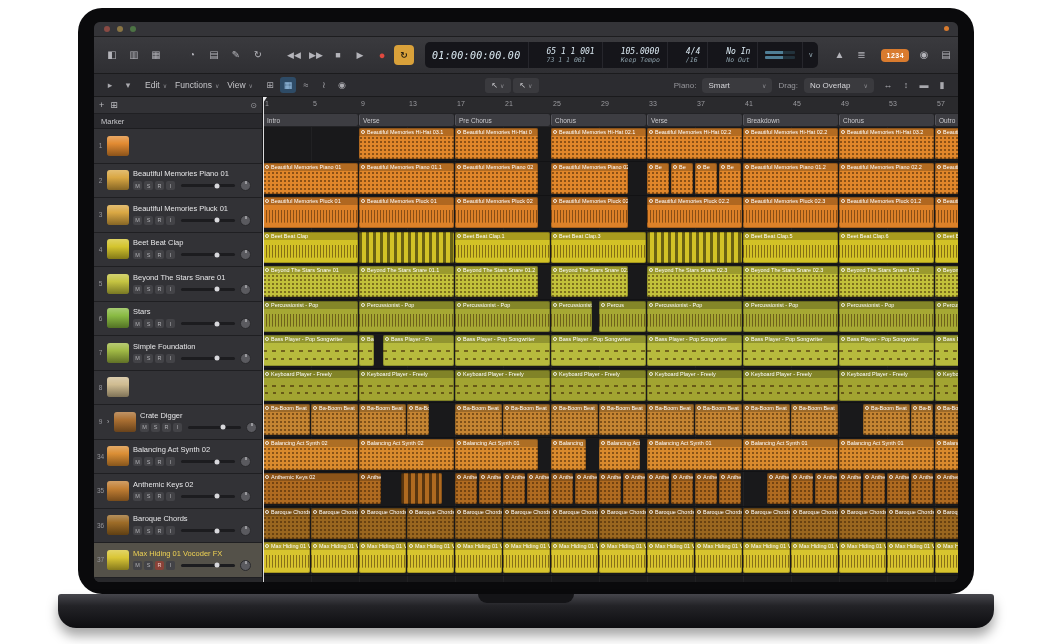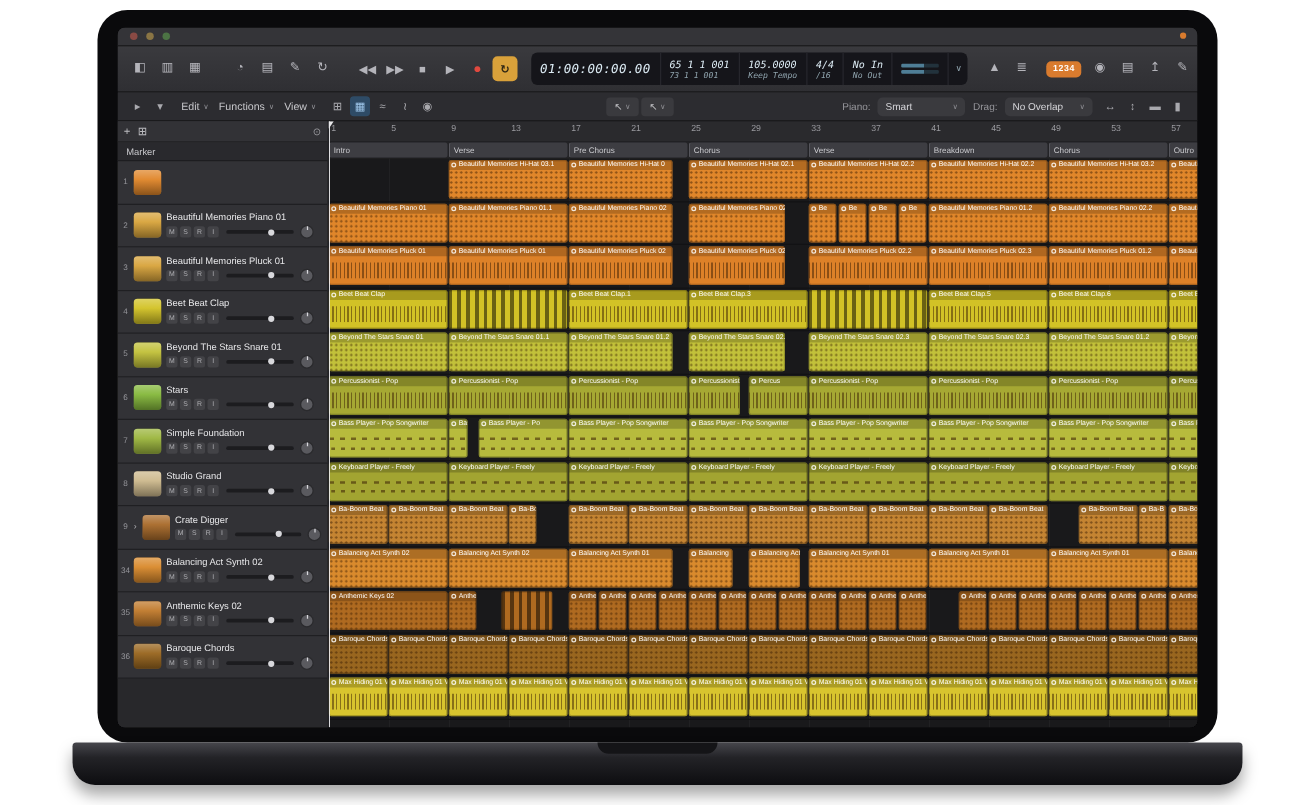--- a/index.html
+++ b/index.html
@@ -22,21 +22,21 @@
   .igrp{display:flex;align-items:center;gap:2px;}
   .tbtn{width:20px;height:20px;border-radius:4px;display:flex;align-items:center;justify-content:center;color:#b4b4ba;font-size:10px;line-height:1;}
   .tbtn.small{width:16px;height:16px;font-size:9px;}
   .transport .tbtn{font-size:9px;}
   .tbtn.rec{color:#e0493f;font-size:11px;}
   .tbtn.cyc{background:#d9a13a;color:#2b2313;font-weight:bold;}
   .sep{width:1px;height:18px;background:#222226;margin:0 3px;}
   .lcd{height:26px;background:#15151a;border-radius:5px;display:flex;align-items:stretch;color:#cfe0ea;overflow:hidden;margin:0 6px;flex:none;}
   .lsec{display:flex;flex-direction:column;justify-content:center;border-right:1px solid #26262c;padding:1px 7px;font-style:italic;}
   .lsec.time{justify-content:center;font-family:"DejaVu Sans Mono",monospace;font-size:10px;letter-spacing:0.3px;color:#dcebf4;}
-  .lsec.two span{font-family:"DejaVu Sans Mono",monospace;display:block;white-space:nowrap;}
+  .lsec.two span{font-family:"DejaVu Sans Mono",monospace;display:block;white-space:nowrap;margin-left:11px;}
   .lsec.two .top{font-size:8px;color:#dcebf4;}
   .lsec.two .bot{font-size:6.5px;color:#8fa3ad;}
   .lsec.meter{flex-direction:column;gap:2px;justify-content:center;width:30px;}
   .lsec.meter i{display:block;height:3px;border-radius:1px;background:linear-gradient(90deg,#4f7e96 0%,#4f7e96 60%,#22323c 60%);}
   .lsec.chev{border-right:none;justify-content:center;color:#8fa3ad;font-size:7px;padding:0 5px;}
   .badge{background:#d97b2e;color:#fff;font-size:7px;font-weight:bold;padding:3px 5px;border-radius:4px;letter-spacing:0.5px;}
   .spacer{flex:1;}
 
   
   .tb2{height:22px;flex:none;background:#2c2c30;border-bottom:1px solid #1a1a1c;display:flex;align-items:center;padding:0 8px;gap:6px;font-size:8.5px;color:#c6c6ca;}
@@ -338,33 +338,20 @@
                     <div class="vslider">
                       <div class="vthumb"></div>
                     </div>
                     <div class="knob"></div>
                   </div>
                 </div>
               </div>
               <div class="trow">
                 <div class="num">8</div>
                 <div class="ticon" style="background-color: rgb(205, 185, 141);"></div>
-                <div class="tbody">
-                  <div class="tname">Studio Grand</div>
-                  <div class="tctrls">
-                    <div class="mbtn m">M</div>
-                    <div class="mbtn s">S</div>
-                    <div class="mbtn r">R</div>
-                    <div class="mbtn i">I</div>
-                    <div class="vslider">
-                      <div class="vthumb"></div>
-                    </div>
-                    <div class="knob"></div>
-                  </div>
-                </div>
               </div>
               <div class="trow">
                 <div class="num">9</div>
                 <div class="stackchev">›</div>
                 <div class="ticon" style="background-color: rgb(169, 107, 43);"></div>
                 <div class="tbody">
                   <div class="tname">Crate Digger</div>
                   <div class="tctrls">
                     <div class="mbtn m">M</div>
                     <div class="mbtn s">S</div>
@@ -409,20 +396,37 @@
                     </div>
                     <div class="knob"></div>
                   </div>
                 </div>
               </div>
               <div class="trow">
                 <div class="num">36</div>
                 <div class="ticon" style="background-color: rgb(153, 102, 31);"></div>
                 <div class="tbody">
                   <div class="tname">Baroque Chords</div>
+                  <div class="tctrls">
+                    <div class="mbtn m">M</div>
+                    <div class="mbtn s">S</div>
+                    <div class="mbtn r">R</div>
+                    <div class="mbtn i">I</div>
+                    <div class="vslider">
+                      <div class="vthumb"></div>
+                    </div>
+                    <div class="knob"></div>
+                  </div>
+                </div>
+              </div>
+              <div class="trow sel">
+                <div class="num">37</div>
+                <div class="ticon" style="background-color: rgb(216, 196, 46);"></div>
+                <div class="tbody">
+                  <div class="tname">Max Hiding 01 Vocoder FX</div>
                   <div class="tctrls">
                     <div class="mbtn m">M</div>
                     <div class="mbtn s">S</div>
                     <div class="mbtn r">R</div>
                     <div class="mbtn i">I</div>
                     <div class="vslider">
                       <div class="vthumb"></div>
                     </div>
                     <div class="knob"></div>
                   </div>

